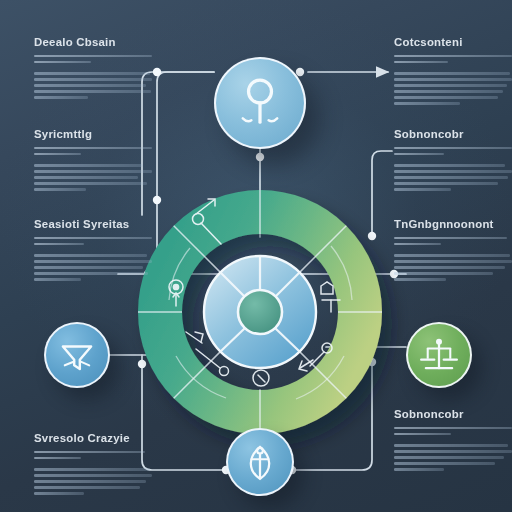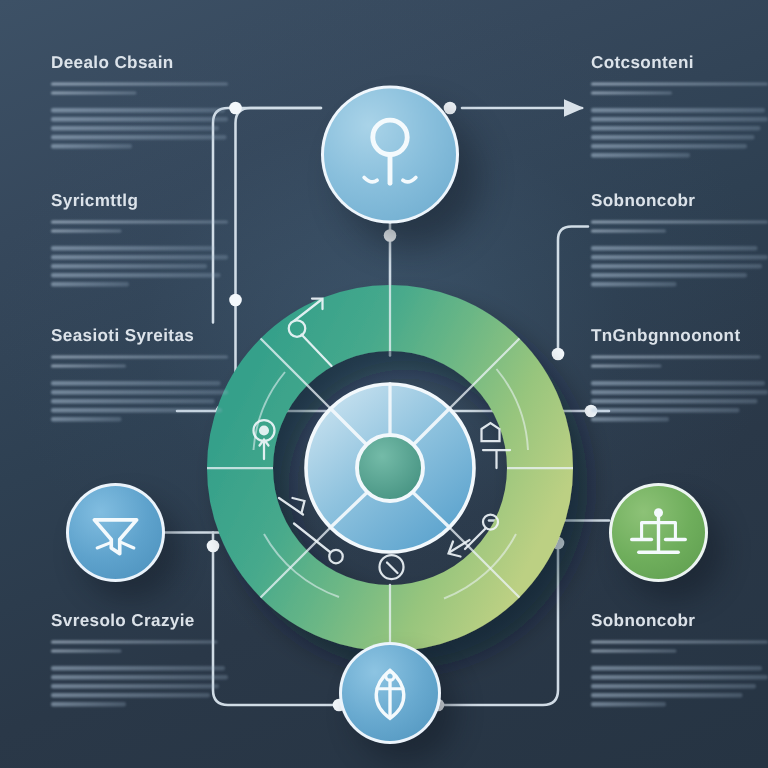--- a/index.html
+++ b/index.html
@@ -364,21 +364,21 @@
         </div>
       <div class="tb-line" style="width:96%">
           <span>sctontetaostrhteotccoins noant ossn</span>
         </div>
       <div class="tb-line" style="width:44%">
           <span>esoneno momoLth</span>
         </div>
     </div>
   </div>
 
-  <div class="txt-block left" style="top:408px">
+  <div class="txt-block left" style="top:432px">
     <div class="tb-head">Svresolo Crazyie</div>
     <div class="tb-sub">
       <div class="tb-line" style="width:94%">
           <span>Mt nooi oie tt beito enotr snooe brtonaooe k</span>
         </div>
       <div class="tb-line" style="width:40%">
           <span>Bocepnom Geonod</span>
         </div>
     </div>
     <div class="tb-body">

